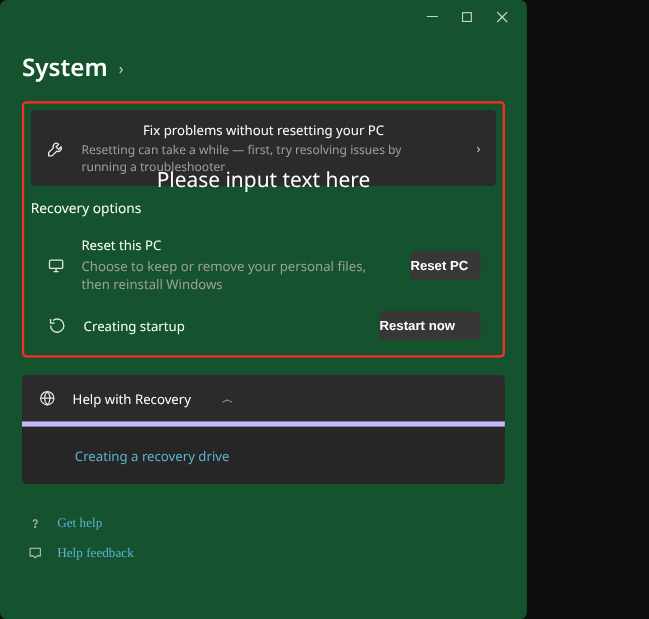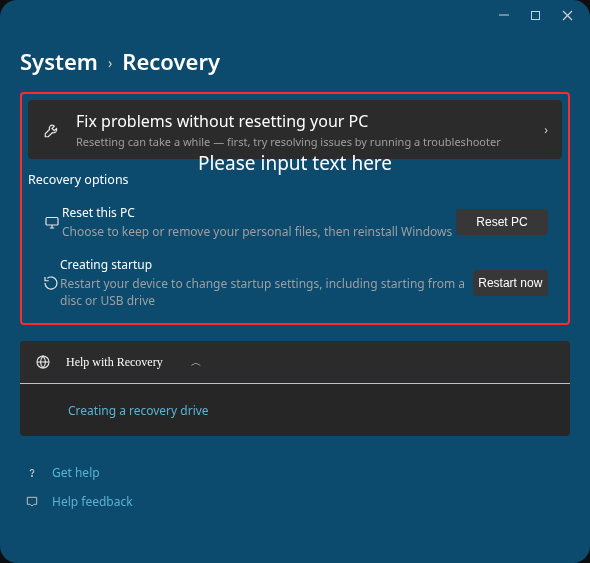--- a/index.html
+++ b/index.html
@@ -6,24 +6,24 @@
   body {
     width: 590px;
     height: 563px;
     background: #0e0e0e;
     font-family: "Segoe UI", system-ui, sans-serif;
     color: #ffffff;
     overflow: hidden;
     position: relative;
   }
   .window {
-    width: 590px;
+    width: 479px;
     height: 563px;
-    background: #0c4a6e;
-    border-radius: 17px;
+    background: #14532d;
+    border-radius: 6px;
     margin: 0;
     position: relative;
     overflow: hidden;
   }
   .titlebar {
     height: 30px;
     display: flex;
     justify-content: flex-end;
     align-items: center;
     gap: 18px;
@@ -84,22 +84,23 @@
     align-items: center;
     gap: 14px;
   }
   .card .icon-slot {
     width: 20px;
     display: flex;
     justify-content: center;
     color: #e8e8e8;
   }
   .card .text-col .title {
-    font-size: 16px;
-    color: #ffffff;
+    font-size: 12px;
+    color: #ffffff;
+    text-align: center;
   }
   .card .text-col .desc {
     font-size: 11px;
     color: #9f9f9f;
     margin-top: 2px;
   }
   .card .spacer { flex: 1; }
   .card .right-chev {
     color: #cfcfcf;
     font-size: 12px;
@@ -108,20 +109,21 @@
     font-size: 12.5px;
     font-weight: 400;
     color: #ffffff;
     margin-top: 12px;
     margin-bottom: 8px;
   }
   .row {
     display: flex;
     align-items: center;
     padding: 8px 14px;
+    gap: 14px;
   }
   .row .icon-slot {
     width: 20px;
     display: flex;
     justify-content: center;
     color: #e6e6e6;
   }
   .row .text-col .title {
     font-size: 12px;
     color: #ffffff;
@@ -133,69 +135,71 @@
   }
   .row .spacer { flex: 1; }
   .btn {
     background: #373737;
     color: #ffffff;
     border: none;
     border-radius: 4px;
     font-size: 12px;
     padding: 6px 0;
     width: 92px;
-    text-align: center;
+    text-align: left;
     cursor: pointer;
+    font-weight: bold;
   }
   .related {
     margin-top: 16px;
   }
   .expander {
     background: #2b2b2b;
     border-radius: 4px 4px 0 0;
     padding: 12px 14px;
     display: flex;
     align-items: center;
     gap: 14px;
   }
   .expander .chev-up {
     color: #cfcfcf;
     font-size: 11px;
   }
   .exp-body {
     background: #262626;
-    border-top: 1px solid #c4b5fd;
+    border-top: 5px solid #c4b5fd;
     border-radius: 0 0 4px 4px;
     padding: 14px 14px 16px 48px;
   }
   .link-blue {
     color: #5bb3d1;
     font-size: 12px;
   }
   .footer-links {
     margin-top: 22px;
   }
   .footer-row {
     display: flex;
     align-items: center;
     gap: 12px;
     padding: 6px 4px;
+    font-family: Liberation Serif, serif;
   }
   .footer-row .icon-slot {
     width: 16px;
     display: flex;
     justify-content: center;
     color: #c8c8c8;
     font-size: 12px;
   }
   .footer-row .link-text {
     font-size: 12px;
     color: #5bb3d1;
   }
-  .expander .title { font-size: 12px; font-family: Liberation Serif, serif; }
+  .expander .title { font-size: 12px; }
   svg { display: block; }
 </style>
 </head>
 <body>
 
 <div class="window">
 
   <div class="titlebar">
     <div class="ctrl">
       <svg width="12" height="12" viewBox="0 0 12 12">
@@ -213,21 +217,20 @@
           <line x1="10" y1="1" x2="1" y2="10" stroke="#d0d0d0" stroke-width="1.2"></line>
         </svg>
     </div>
   </div>
 
   <div class="content">
 
     <div class="breadcrumb">
       <span>System</span>
       <span class="chev">›</span>
-      <span>Recovery</span>
     </div>
 
 
     <div class="highlight-box">
 
       <div class="overlay-text">Please input text here</div>
 
       <div class="card">
         <div class="icon-slot">
           <svg width="18" height="18" viewBox="0 0 24 24" fill="none" stroke="#e8e8e8" stroke-width="1.6">
@@ -262,21 +265,20 @@
 
       <div class="row">
         <div class="icon-slot">
           <svg width="18" height="18" viewBox="0 0 24 24" fill="none" stroke="#e6e6e6" stroke-width="1.6">
             <path d="M4 12a8 8 0 1 0 3-6.2"></path>
             <path d="M4 4v5h5"></path>
           </svg>
         </div>
         <div class="text-col">
           <div class="title">Creating startup</div>
-          <div class="desc">Restart your device to change startup settings, including starting from a disc or USB drive</div>
         </div>
         <div class="spacer"></div>
         <button class="btn">Restart now</button>
       </div>
 
     </div>
 
     <div class="related">
 
       <div class="expander">

